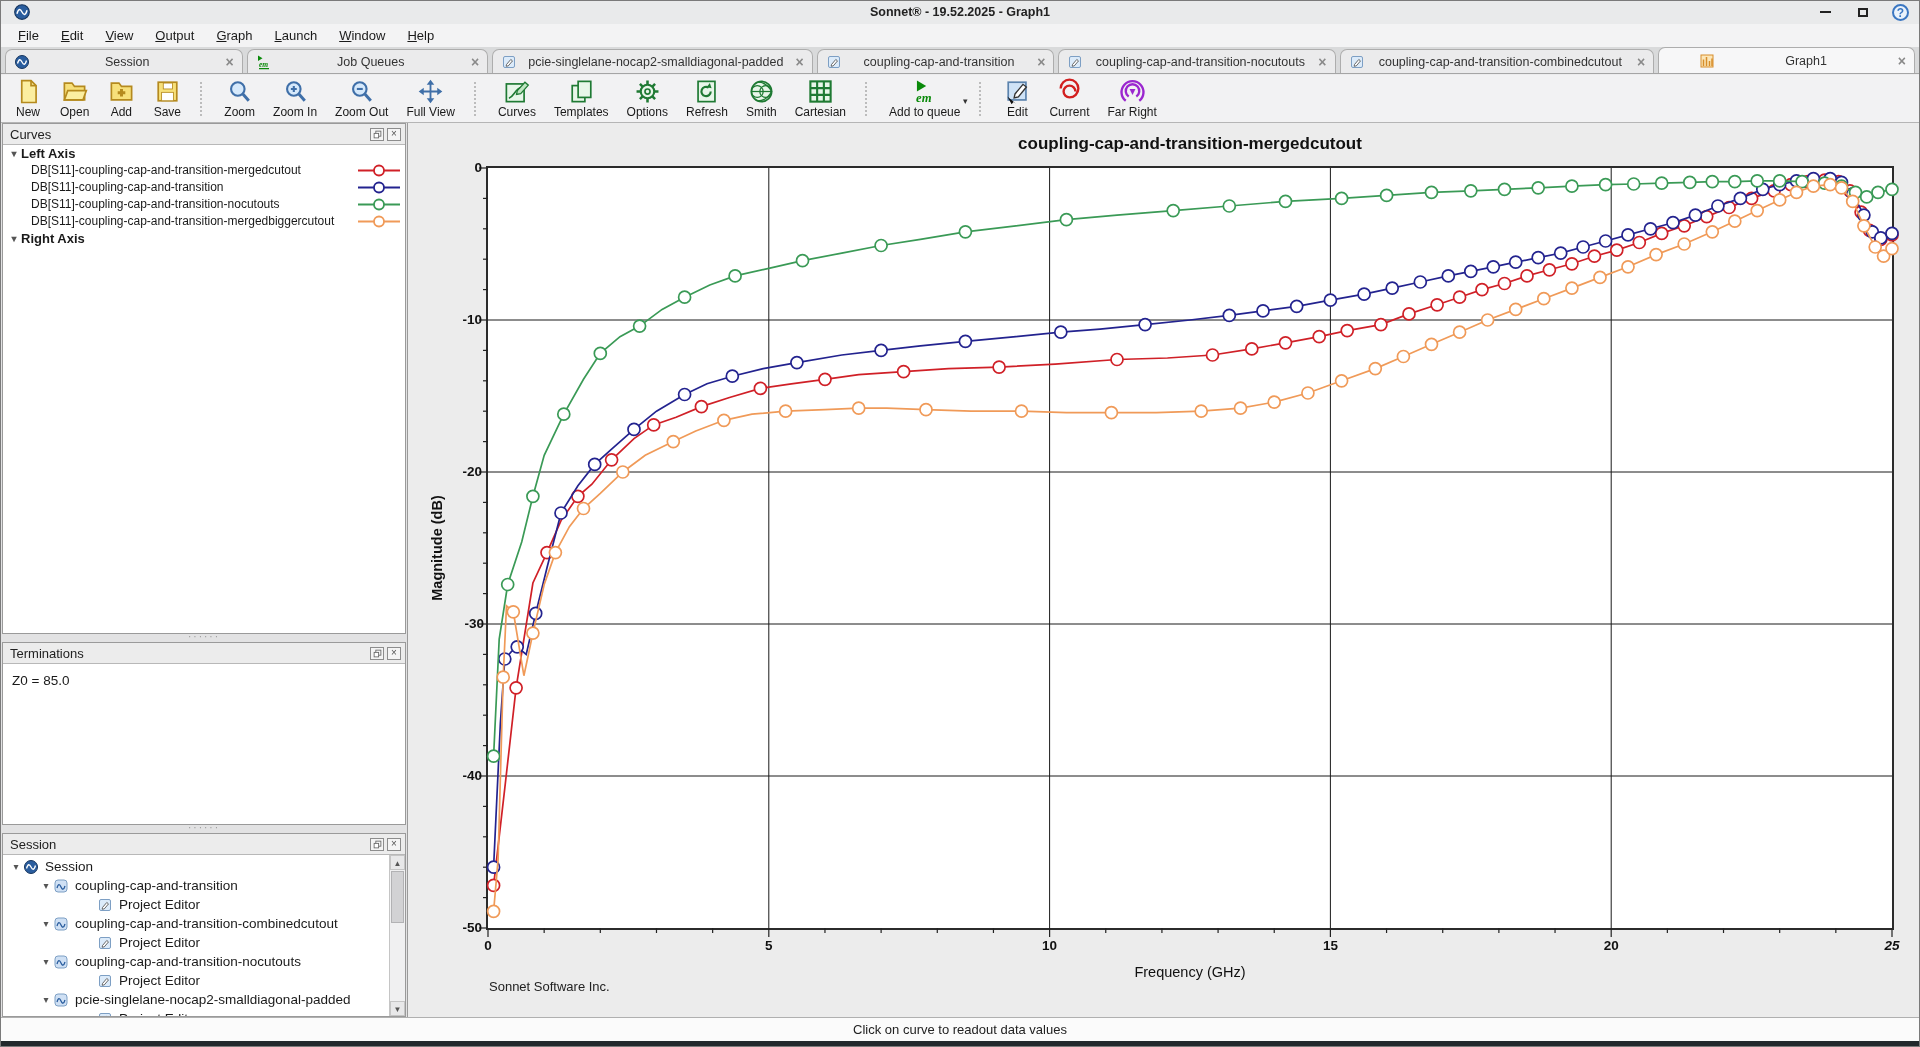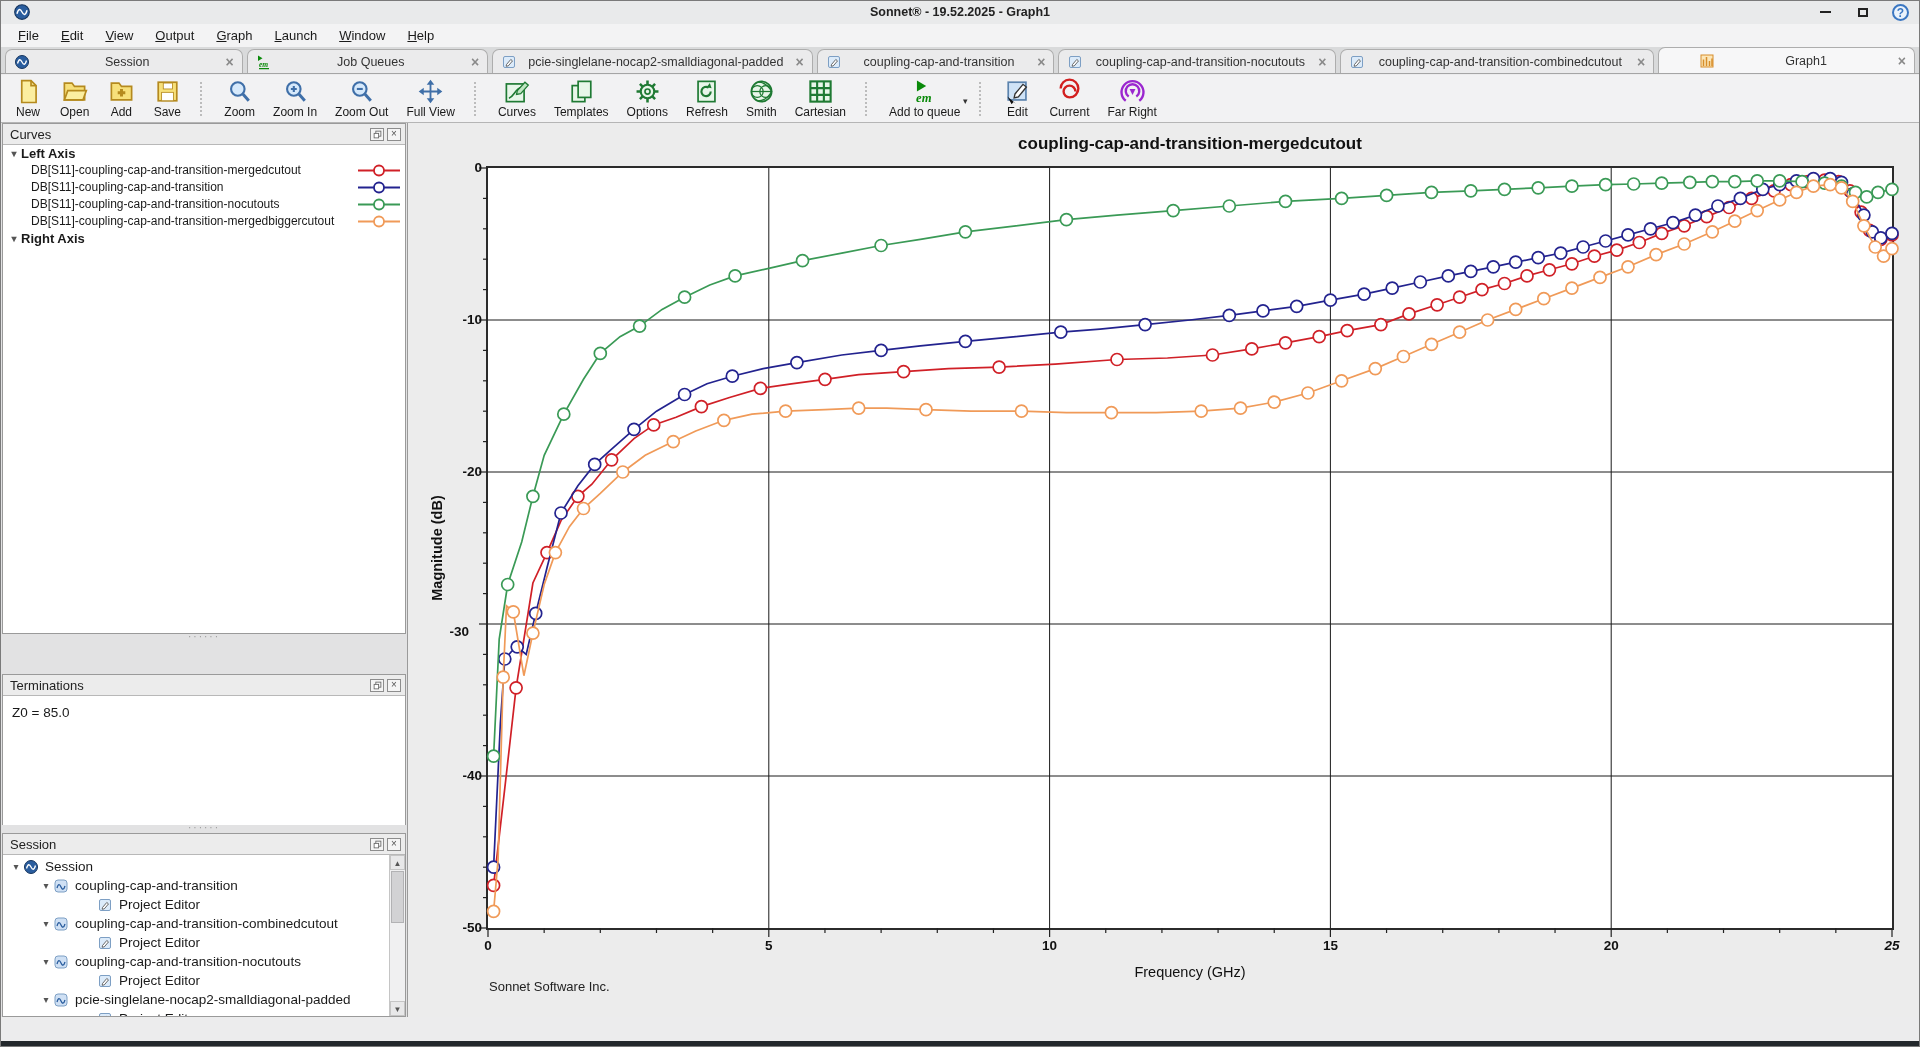--- a/index.html
+++ b/index.html
@@ -425,21 +425,21 @@
                 <circle cx="23" cy="6.5" r="5" fill="#fff" stroke="#f09a58" stroke-width="1.8"></circle>
               </svg>
             </span></div>
           <div class="axis-row">
             <span class="tri">▾</span>
             <span>Right Axis</span>
           </div>
         </div>
     </div>
     <div class="splitter" style="top:511px;">······</div>
-    <div class="panel" id="panel-terms" style="top:519px;height:183px;margin-top:32px;">
+    <div class="panel" id="panel-terms" style="top:519px;height:183px;">
       <div class="panel-header">
         <span class="panel-title">Terminations</span>
         <span class="ph-btn">
             <svg viewBox="0 0 32 32">
               <rect x="10" y="4" width="18" height="18" fill="none" stroke="#666" stroke-width="3"></rect>
               <rect x="4" y="12" width="16" height="16" fill="#fff" stroke="#666" stroke-width="3"></rect>
             </svg>
           </span>
         <span class="ph-btn">×</span>
       </div>
@@ -807,31 +807,34 @@
             <circle cx="1387.2" cy="79.0" r="6" fill="#fff" stroke="#f09a58" stroke-width="1.7"></circle>
             <circle cx="1395.6" cy="88.2" r="6" fill="#fff" stroke="#f09a58" stroke-width="1.7"></circle>
             <circle cx="1404.0" cy="80.6" r="6" fill="#fff" stroke="#f09a58" stroke-width="1.7"></circle>
           </g>
         </svg>
     </div>
     <div id="yticks">
         <div class="ytick" style="left: 30px; top: 37px;">0</div>
         <div class="ytick" style="left: 30px; top: 189px;">-10</div>
         <div class="ytick" style="left: 30px; top: 341px;">-20</div>
-        <div class="ytick" style="left: 17px; top: 493px; margin-top: 8px;">-30</div>
+        <div class="ytick" style="left: 32px; top: 493px;">-30</div>
         <div class="ytick" style="left: 30px; top: 645px;">-40</div>
         <div class="ytick" style="left: 30px; top: 797px;">-50</div>
       </div>
     <div id="xticks">
         <div class="xtick" style="left: 58px; top: 815px;">0</div>
         <div class="xtick" style="left: 338.8px; top: 815px;">5</div>
         <div class="xtick" style="left: 619.6px; top: 815px;">10</div>
         <div class="xtick" style="left: 900.4px; top: 815px;">15</div>
         <div class="xtick" style="left: 1181.2px; top: 815px;">20</div>
         <div class="xtick" style="left: 1462px; top: 815px; font-style: italic;">25</div>
       </div>
     <div id="ylabel">Magnitude (dB)</div>
     <div id="xlabel">Frequency (GHz)</div>
     <div id="credit">Sonnet Software Inc.</div>
   </div>
 
+  <div id="statusbar">
+    <span>Click on curve to readout data values</span>
+  </div>
   <div id="bottomstrip"></div>
 </div>
 
 </body></html>

